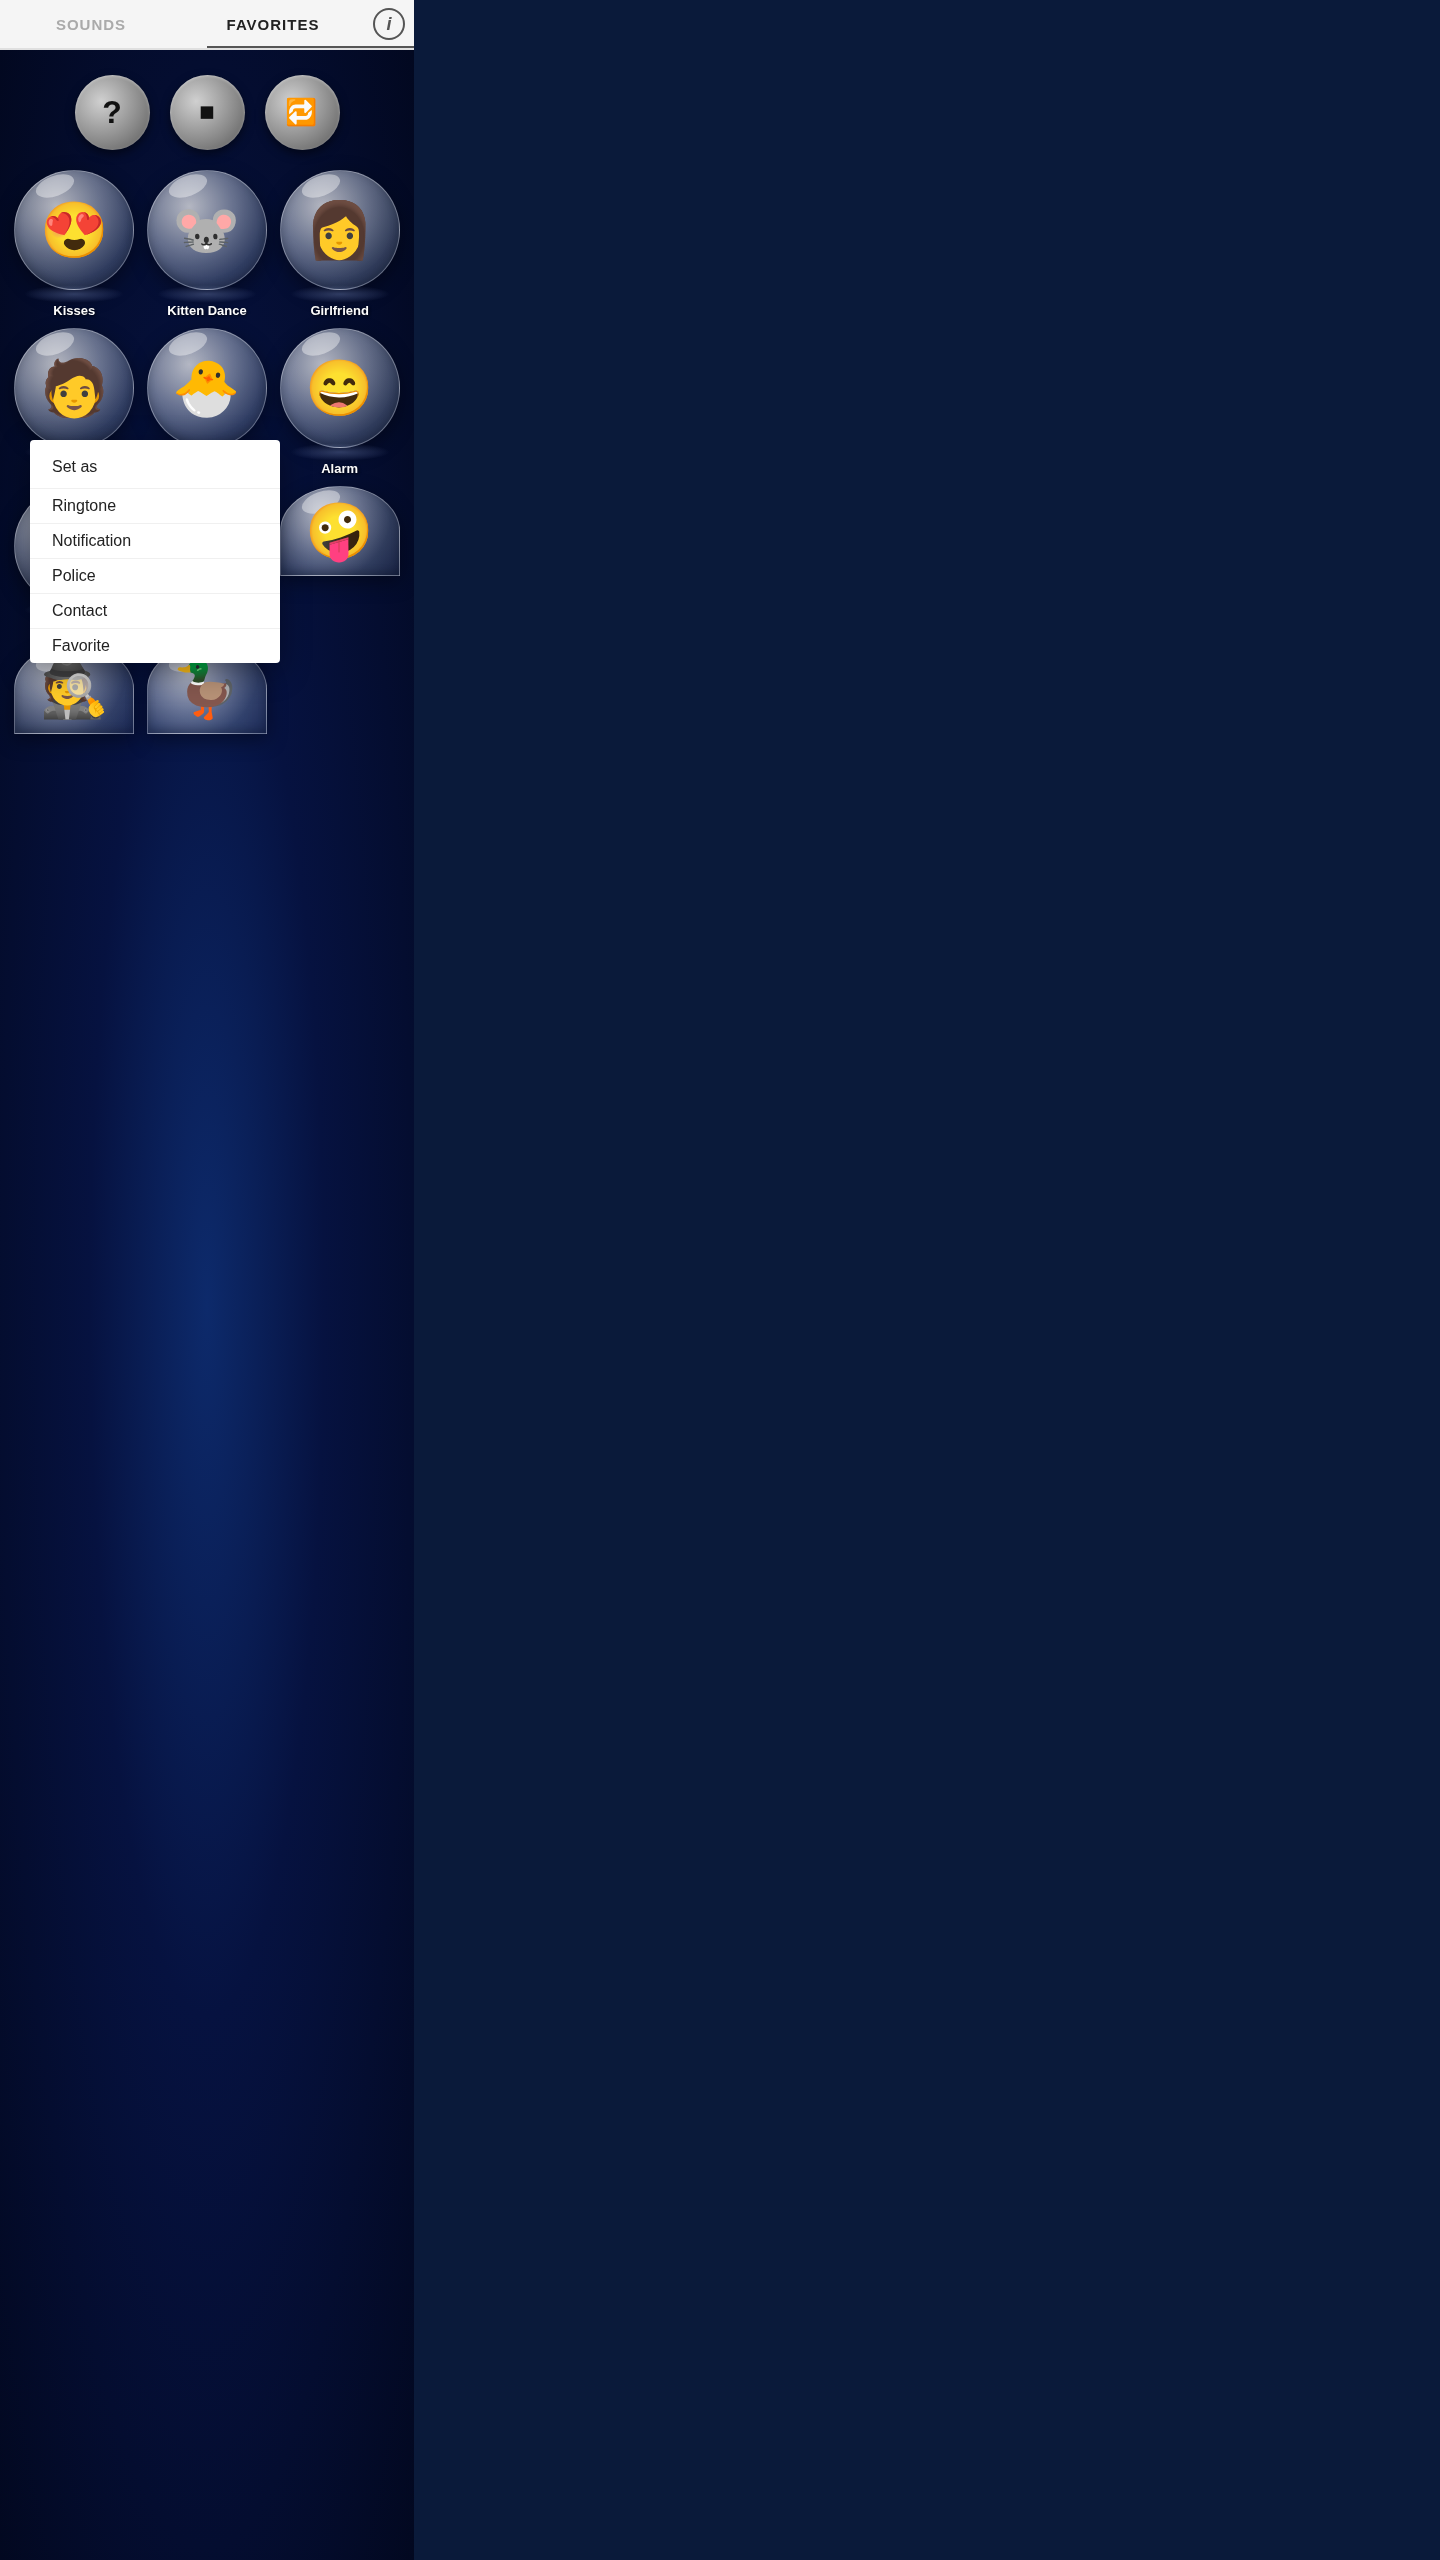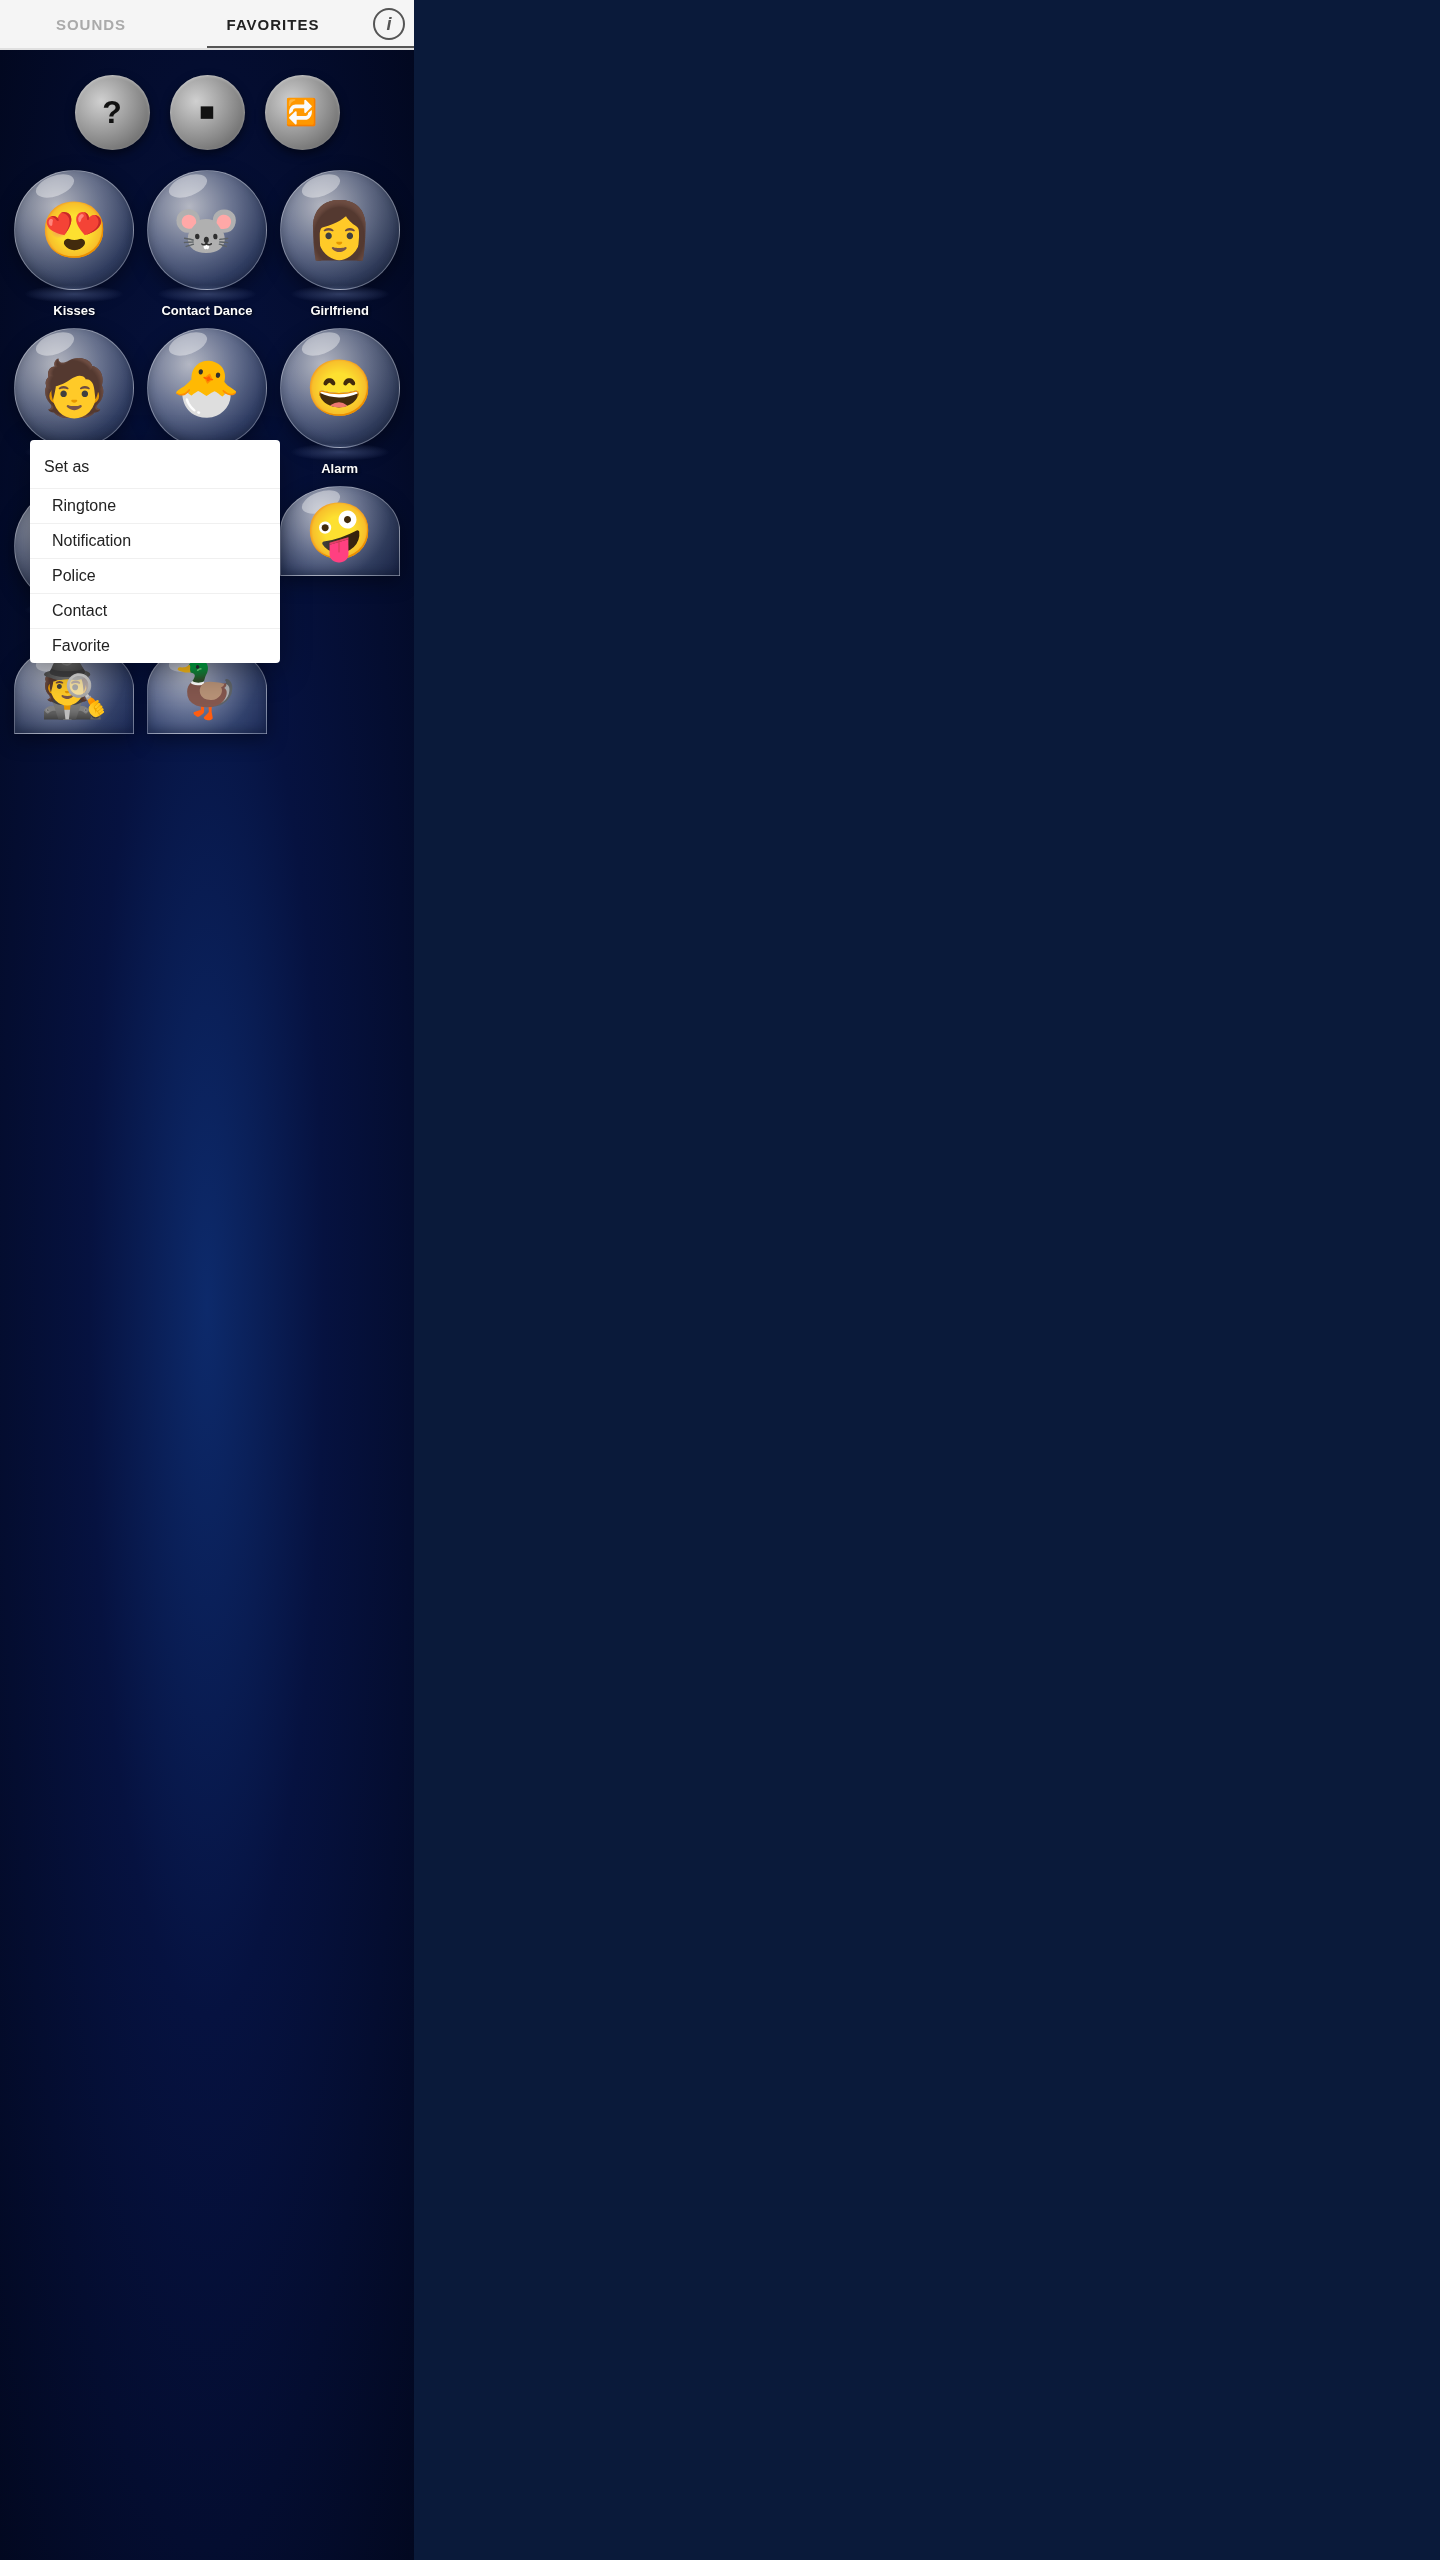--- a/index.html
+++ b/index.html
@@ -175,21 +175,21 @@
       left: 30px;
       width: 250px;
       background: #fff;
       border-radius: 4px;
       box-shadow: 0 8px 30px rgba(0,0,0,0.4);
       z-index: 100;
       overflow: hidden;
     }
 
     .popup-header {
-      padding: 18px 14px 12px;
+      padding: 18px 22px 12px;
       font-size: 16px;
       color: #222;
       font-weight: 400;
       border-bottom: none;
     }
 
     .popup-item {
       padding: 8px 22px;
       font-size: 16px;
       color: #222;
@@ -242,21 +242,21 @@
       </div>
       <div class="sound-bubble-shadow"></div>
       <span class="sound-label">Kisses</span>
     </div>
 
     <div class="sound-item">
       <div class="sound-bubble">
         <span class="char-face">🐭</span>
       </div>
       <div class="sound-bubble-shadow"></div>
-      <span class="sound-label">Contact Dance</span>
+      <span class="sound-label">Kitten Dance</span>
     </div>
 
     <div class="sound-item">
       <div class="sound-bubble">
         <span class="char-face">👩</span>
       </div>
       <div class="sound-bubble-shadow"></div>
       <span class="sound-label">Girlfriend</span>
     </div>
 

